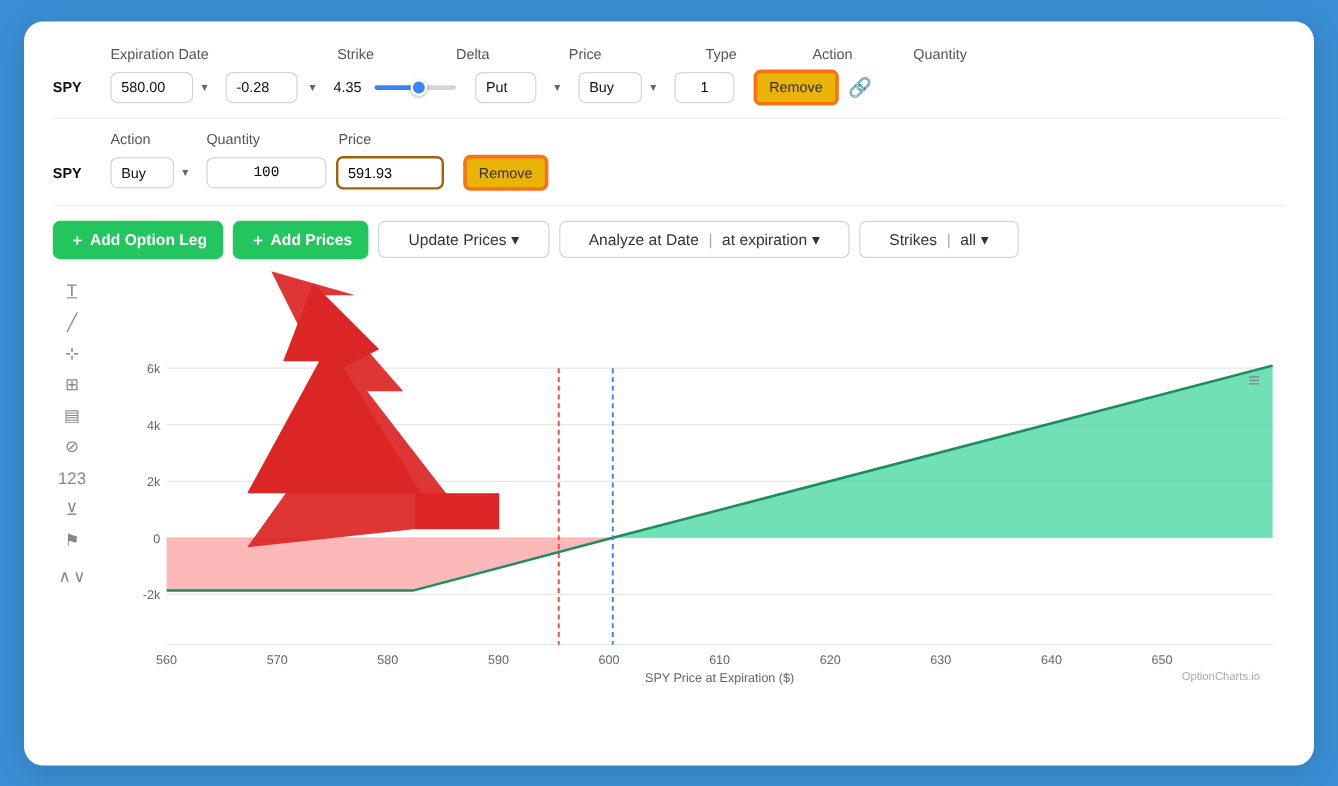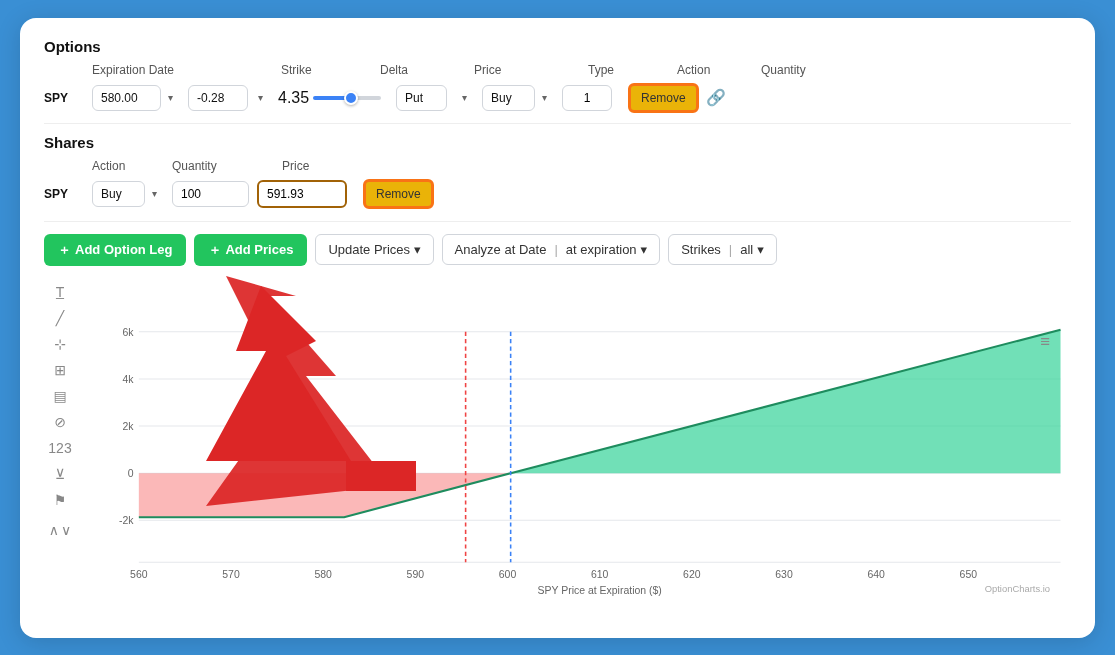--- a/index.html
+++ b/index.html
@@ -93,21 +93,21 @@
     }
 
     
     .price-area {
       display: flex;
       align-items: center;
       width: 110px;
       gap: 4px;
     }
     .price-value {
-      font-size: 16px;
+      font-size: 12px;
       color: #111;
       min-width: 30px;
     }
     .slider-track {
       width: 68px;
       height: 4px;
       background: linear-gradient(to right, #3b82f6 60%, #d1d5db 60%);
       border-radius: 2px;
       position: relative;
     }
@@ -166,21 +166,23 @@
       display: flex;
       align-items: center;
       padding-bottom: 12px;
       border-bottom: 1px solid #eee;
     }
     .qty-shares-input {
       border: 1px solid #d1d5db;
       border-radius: 6px;
       padding: 5px 8px;
       font-size: 12px;
-      width: 77px;
+      width: 100px;
+      text-align: center;
+      font-family: Liberation Mono, monospace;
     }
     .price-shares-input {
       border: 2px solid #a16207;
       border-radius: 6px;
       padding: 5px 8px;
       font-size: 12px;
       width: 90px;
     }
 
     
@@ -201,21 +203,21 @@
       font-weight: 600;
       cursor: pointer;
       display: flex;
       align-items: center;
       gap: 4px;
     }
     .btn-outline {
       background: #fff;
       border: 1px solid #d1d5db;
       border-radius: 6px;
-      padding: 7px 12px;
+      padding: 7px 24px;
       font-size: 13px;
       cursor: pointer;
       color: #333;
       display: flex;
       align-items: center;
       gap: 4px;
     }
 
     
     .chart-container {
@@ -246,21 +248,20 @@
       width: 100%;
       height: 100%;
     }
   </style>
 </head>
 <body>
 
 <div class="main-card">
 
   <div>
-    <div class="section-title">Options</div>
     <div class="options-header">
       <span class="col-exp">Expiration Date</span>
       <span class="col-strike">Strike</span>
       <span class="col-delta">Delta</span>
       <span class="col-price">Price</span>
       <span class="col-type">Type</span>
       <span class="col-action">Action</span>
       <span class="col-qty">Quantity</span>
     </div>
     <div class="options-row">
@@ -291,21 +292,20 @@
           <option>Buy</option>
         </select>
       </div>
       <input class="qty-input" type="text" value="1" style="margin-right: 8px;">
       <button class="remove-btn">Remove</button>
       <span class="link-icon">🔗</span>
     </div>
   </div>
 
   <div>
-    <div class="section-title">Shares</div>
     <div class="shares-header">
       <span class="col-action">Action</span>
       <span class="col-qty" style="width:110px;">Quantity</span>
       <span class="col-price">Price</span>
     </div>
     <div class="shares-row">
       <span class="ticker-label">SPY</span>
       <div class="dropdown-wrap" style="width:72px;margin-right:8px;">
         <select>
           <option>Buy</option>

